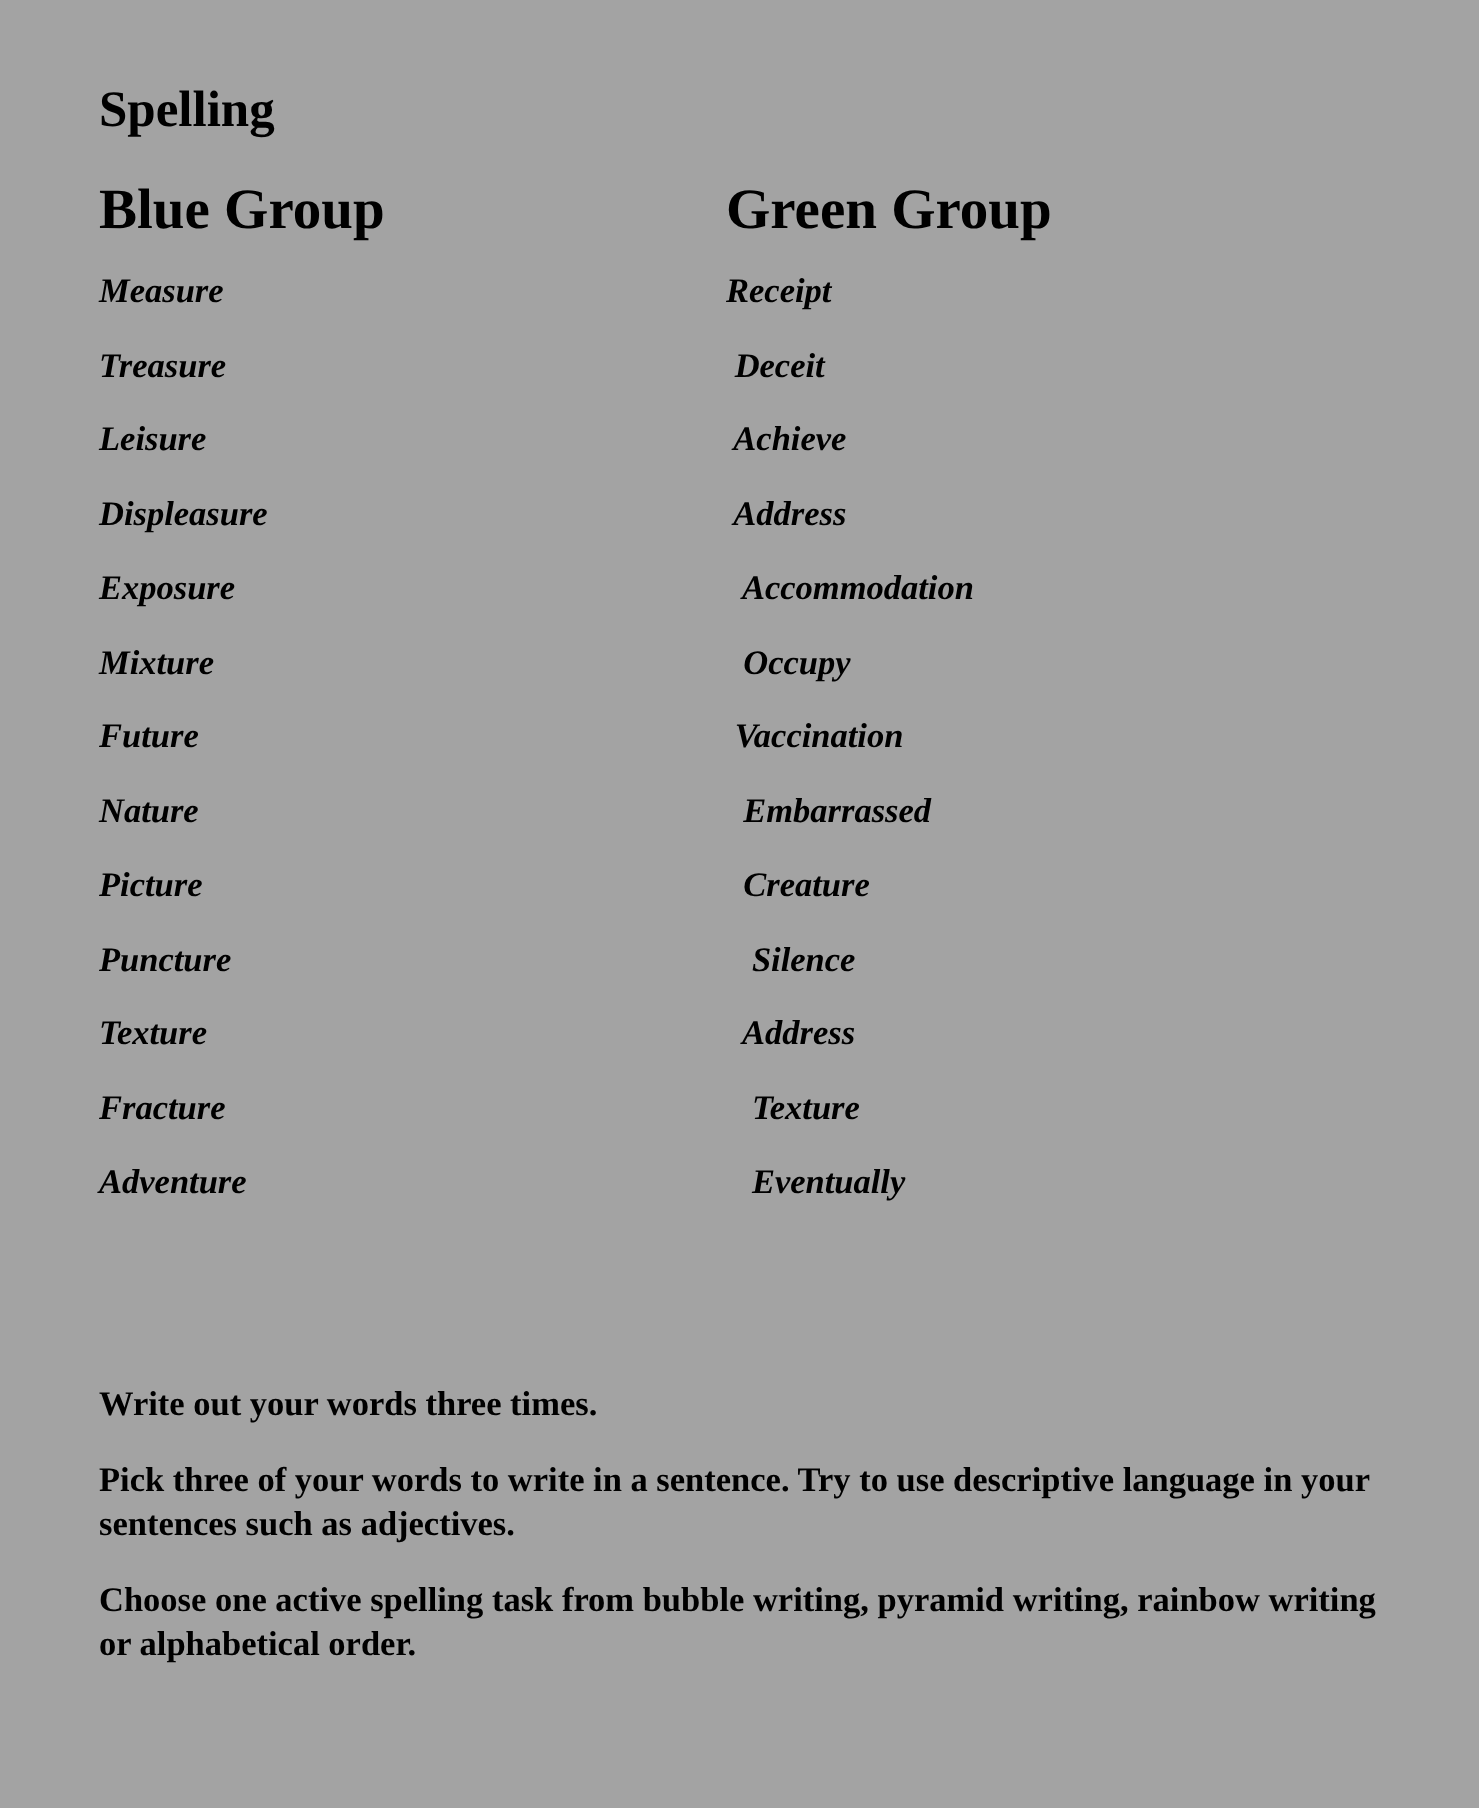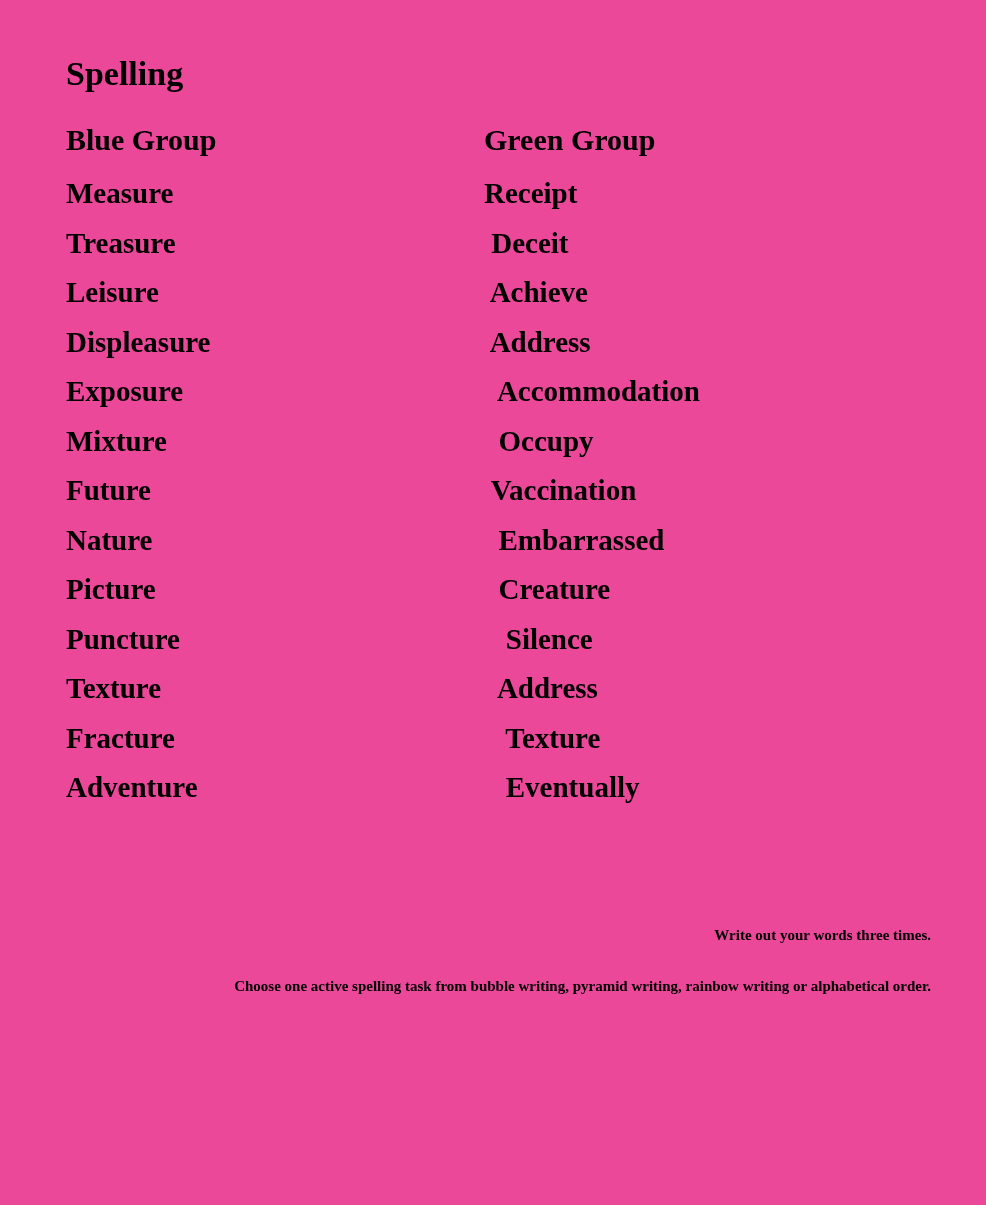--- a/index.html
+++ b/index.html
@@ -4,21 +4,21 @@
 <style>
   html, body {
     margin: 0;
     padding: 0;
     background: #ffffff;
   }
   .page {
     position: relative;
     width: 986px;
     height: 1205px;
-    background: #ec4899;
+    background: #a3a3a3;
     color: #000000;
     font-family: "Liberation Serif", "DejaVu Serif", serif;
     font-weight: bold;
     overflow: hidden;
   }
   .title {
     position: absolute;
     left: 66px;
     top: 54px;
     margin: 0;
@@ -32,48 +32,48 @@
     left: 66px;
     top: 121px;
     right: 0;
     display: flex;
     align-items: flex-start;
   }
   .col-blue { width: 418px; flex: 0 0 418px; }
   .col-green { flex: 1 1 auto; }
   .group-heading {
     margin: 0;
-    font-size: 30px;
+    font-size: 38px;
     line-height: 38px;
     font-weight: bold;
     white-space: pre;
   }
   .word-list {
     list-style: none;
     margin: 10px 0 0 0;
     padding: 0;
   }
   .word-list li {
-    font-size: 29px;
+    font-size: 23px;
     line-height: 49.5px;
     font-weight: bold;
     white-space: pre;
+    font-style: italic;
   }
   .instructions {
     position: absolute;
     left: 66px;
     top: 921px;
     width: 865px;
   }
   .instructions p {
     margin: 0 0 22px 0;
-    font-size: 15px;
+    font-size: 23px;
     line-height: 29px;
     font-weight: bold;
-    text-align: right;
   }
 </style>
 </head>
 <body>
 
 <div class="page">
 
   <h1 class="title">Spelling</h1>
 
   <div class="columns">
@@ -113,16 +113,17 @@
         <li>  Address</li>
         <li>   Texture</li>
         <li>   Eventually</li>
       </ul>
     </div>
 
   </div>
 
   <div class="instructions">
     <p>Write out your words three times.</p>
+    <p>Pick three of your words to write in a sentence. Try to use descriptive language in your sentences such as adjectives.</p>
     <p>Choose one active spelling task from bubble writing, pyramid writing, rainbow writing or alphabetical order.</p>
   </div>
 
 </div>
 
 </body></html>

